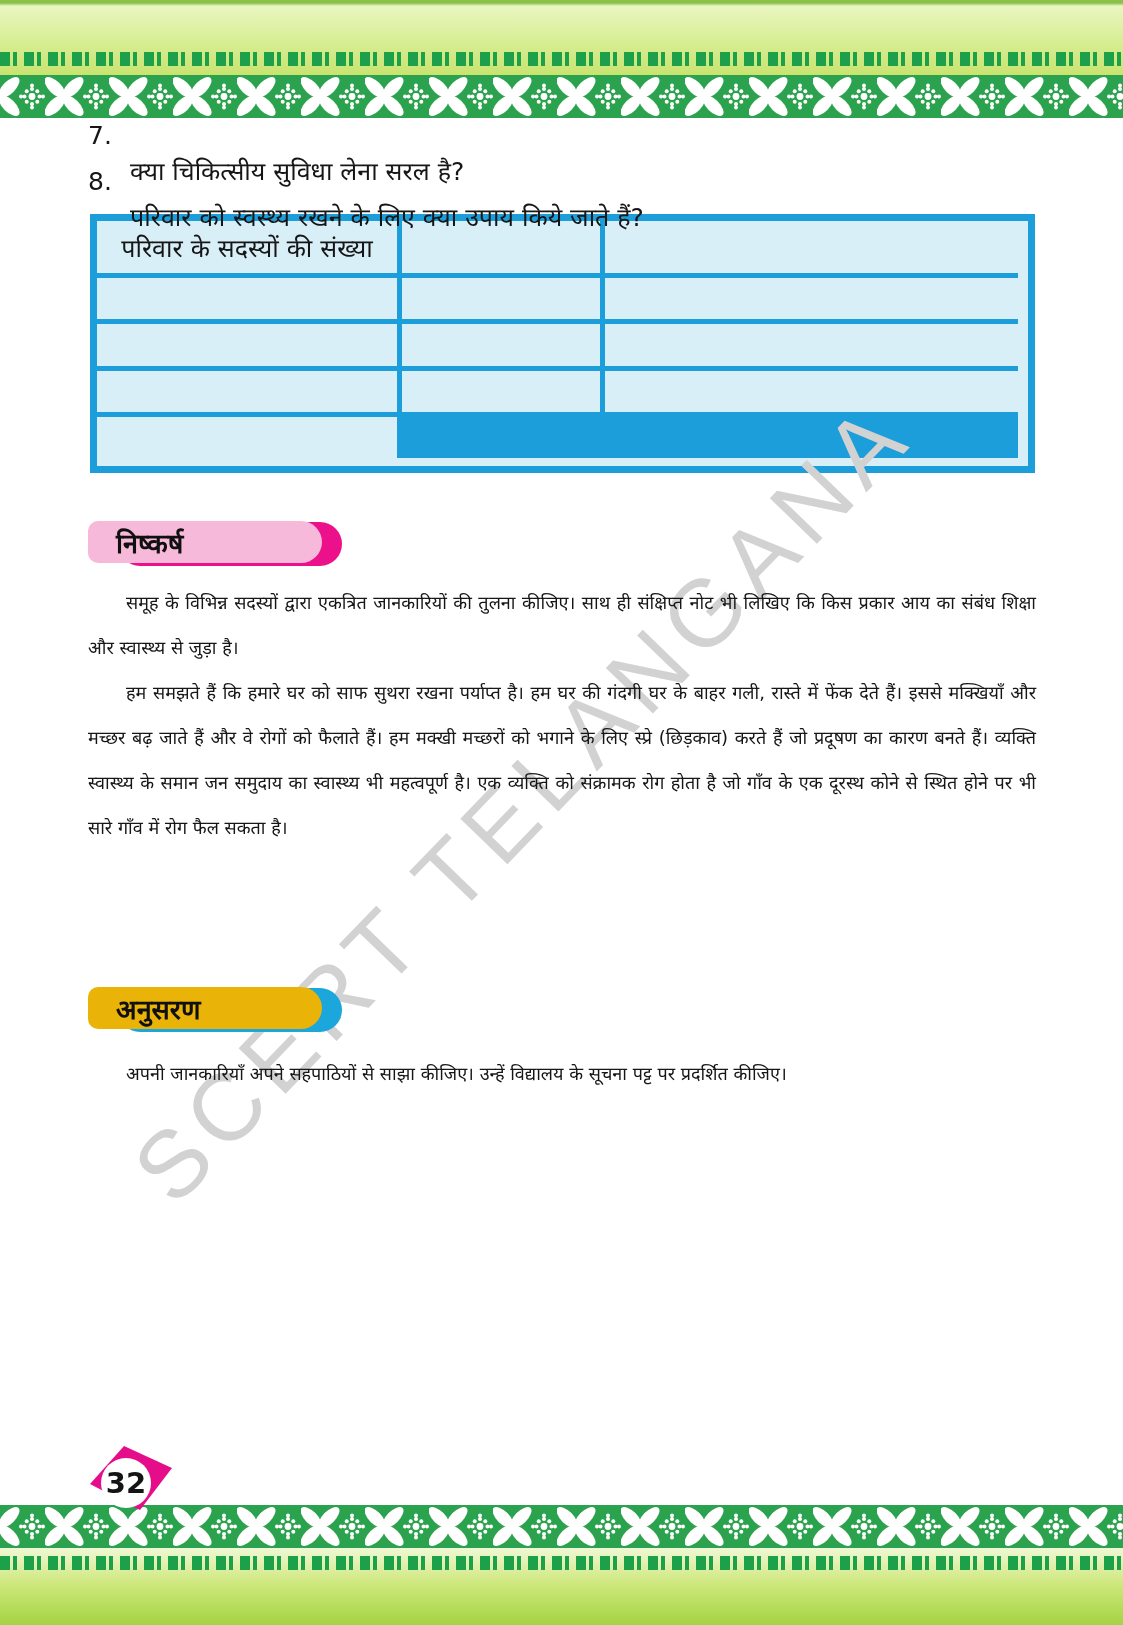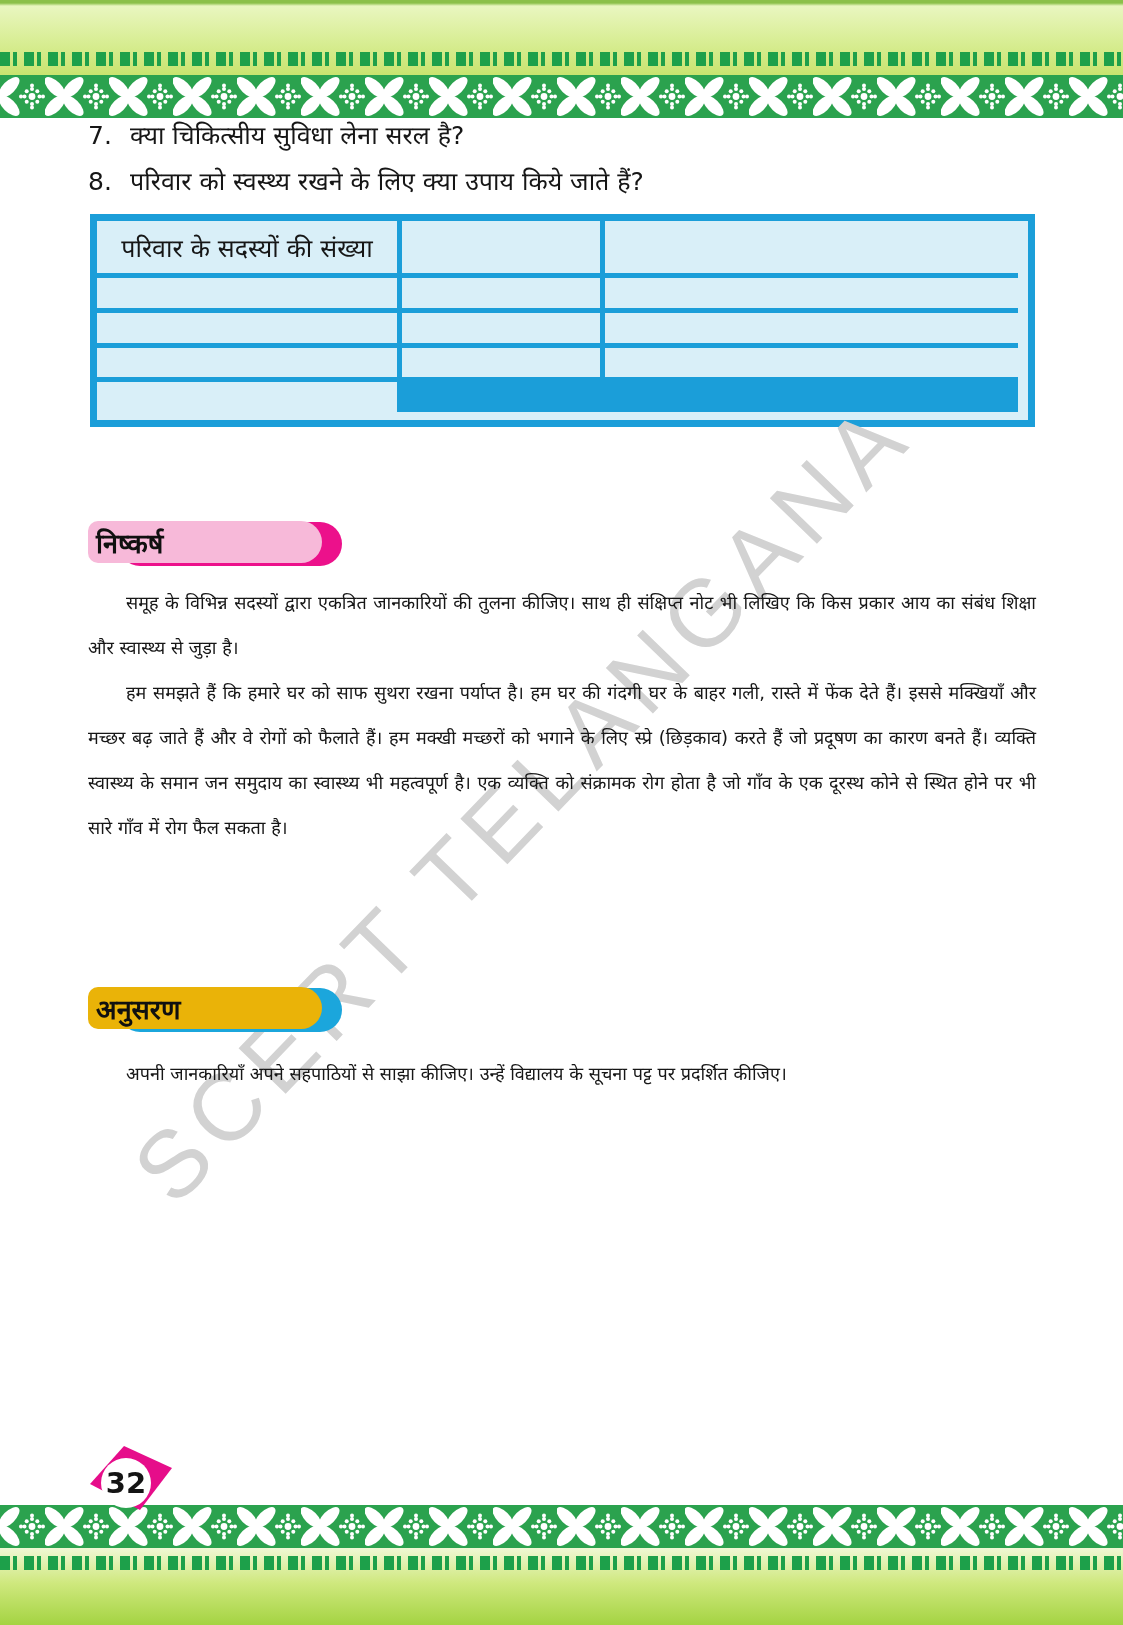--- a/index.html
+++ b/index.html
@@ -23,41 +23,41 @@
   .band{position:absolute;left:0;display:block;}
   .band-top{top:75px;}
   .band-bottom{top:1505px;}
   .bottom-gradient{
     position:absolute;left:0;top:1548px;width:1123px;height:77px;
     background:linear-gradient(to bottom,#eff8d4 0px,#cfe87e 35px,#a4d342 77px);
   }
   
   .question{position:absolute;left:88px;width:950px;display:flex;z-index:2;font-size:25px;line-height:34px;}
   .q-num{flex:0 0 42px;}
-  .q-text{flex:1;}
+  .q-text{flex:1;margin-top:36px;}
   
   .survey-table{
-    position:absolute;left:90px;top:214px;width:945px;height:213px;
+    position:absolute;left:90px;top:214px;width:945px;height:259px;
     box-sizing:border-box;border:7px solid #1b9ed9;background:#d9eff8;
     padding:0 10px 8px 0;
   }
   .t-grid{
     display:grid;height:100%;
     grid-template-columns:300px 198px 1fr;
     grid-template-rows:52px 1fr 1fr 1fr 1fr;
     gap:5px;background:#1b9ed9;
   }
   .t-cell{background:#d9eff8;}
   .t-head{display:flex;align-items:center;justify-content:center;font-size:25px;}
   
   .badge{position:absolute;left:88px;width:350px;height:44px;z-index:2;}
   .badge .cap{position:absolute;left:30px;top:1px;width:224px;height:44px;border-radius:22px;}
   .badge .body{
     position:absolute;left:0;top:0;width:234px;height:42px;border-radius:10px 21px 21px 10px;
-    display:flex;align-items:center;padding-left:8px;box-sizing:border-box;
+    display:flex;align-items:center;padding-left:28px;box-sizing:border-box;
     font-size:27px;font-weight:bold;color:#101010;
   }
   .badge-pink .cap{background:#ec118b;}
   .badge-pink .body{background:#f7b9d9;}
   .badge-blue .cap{background:#1ba6dc;}
   .badge-blue .body{background:#eab308;}
   
   .para{
     position:absolute;left:88px;width:948px;z-index:2;
     font-size:18px;line-height:45px;text-align:justify;text-indent:38px;

